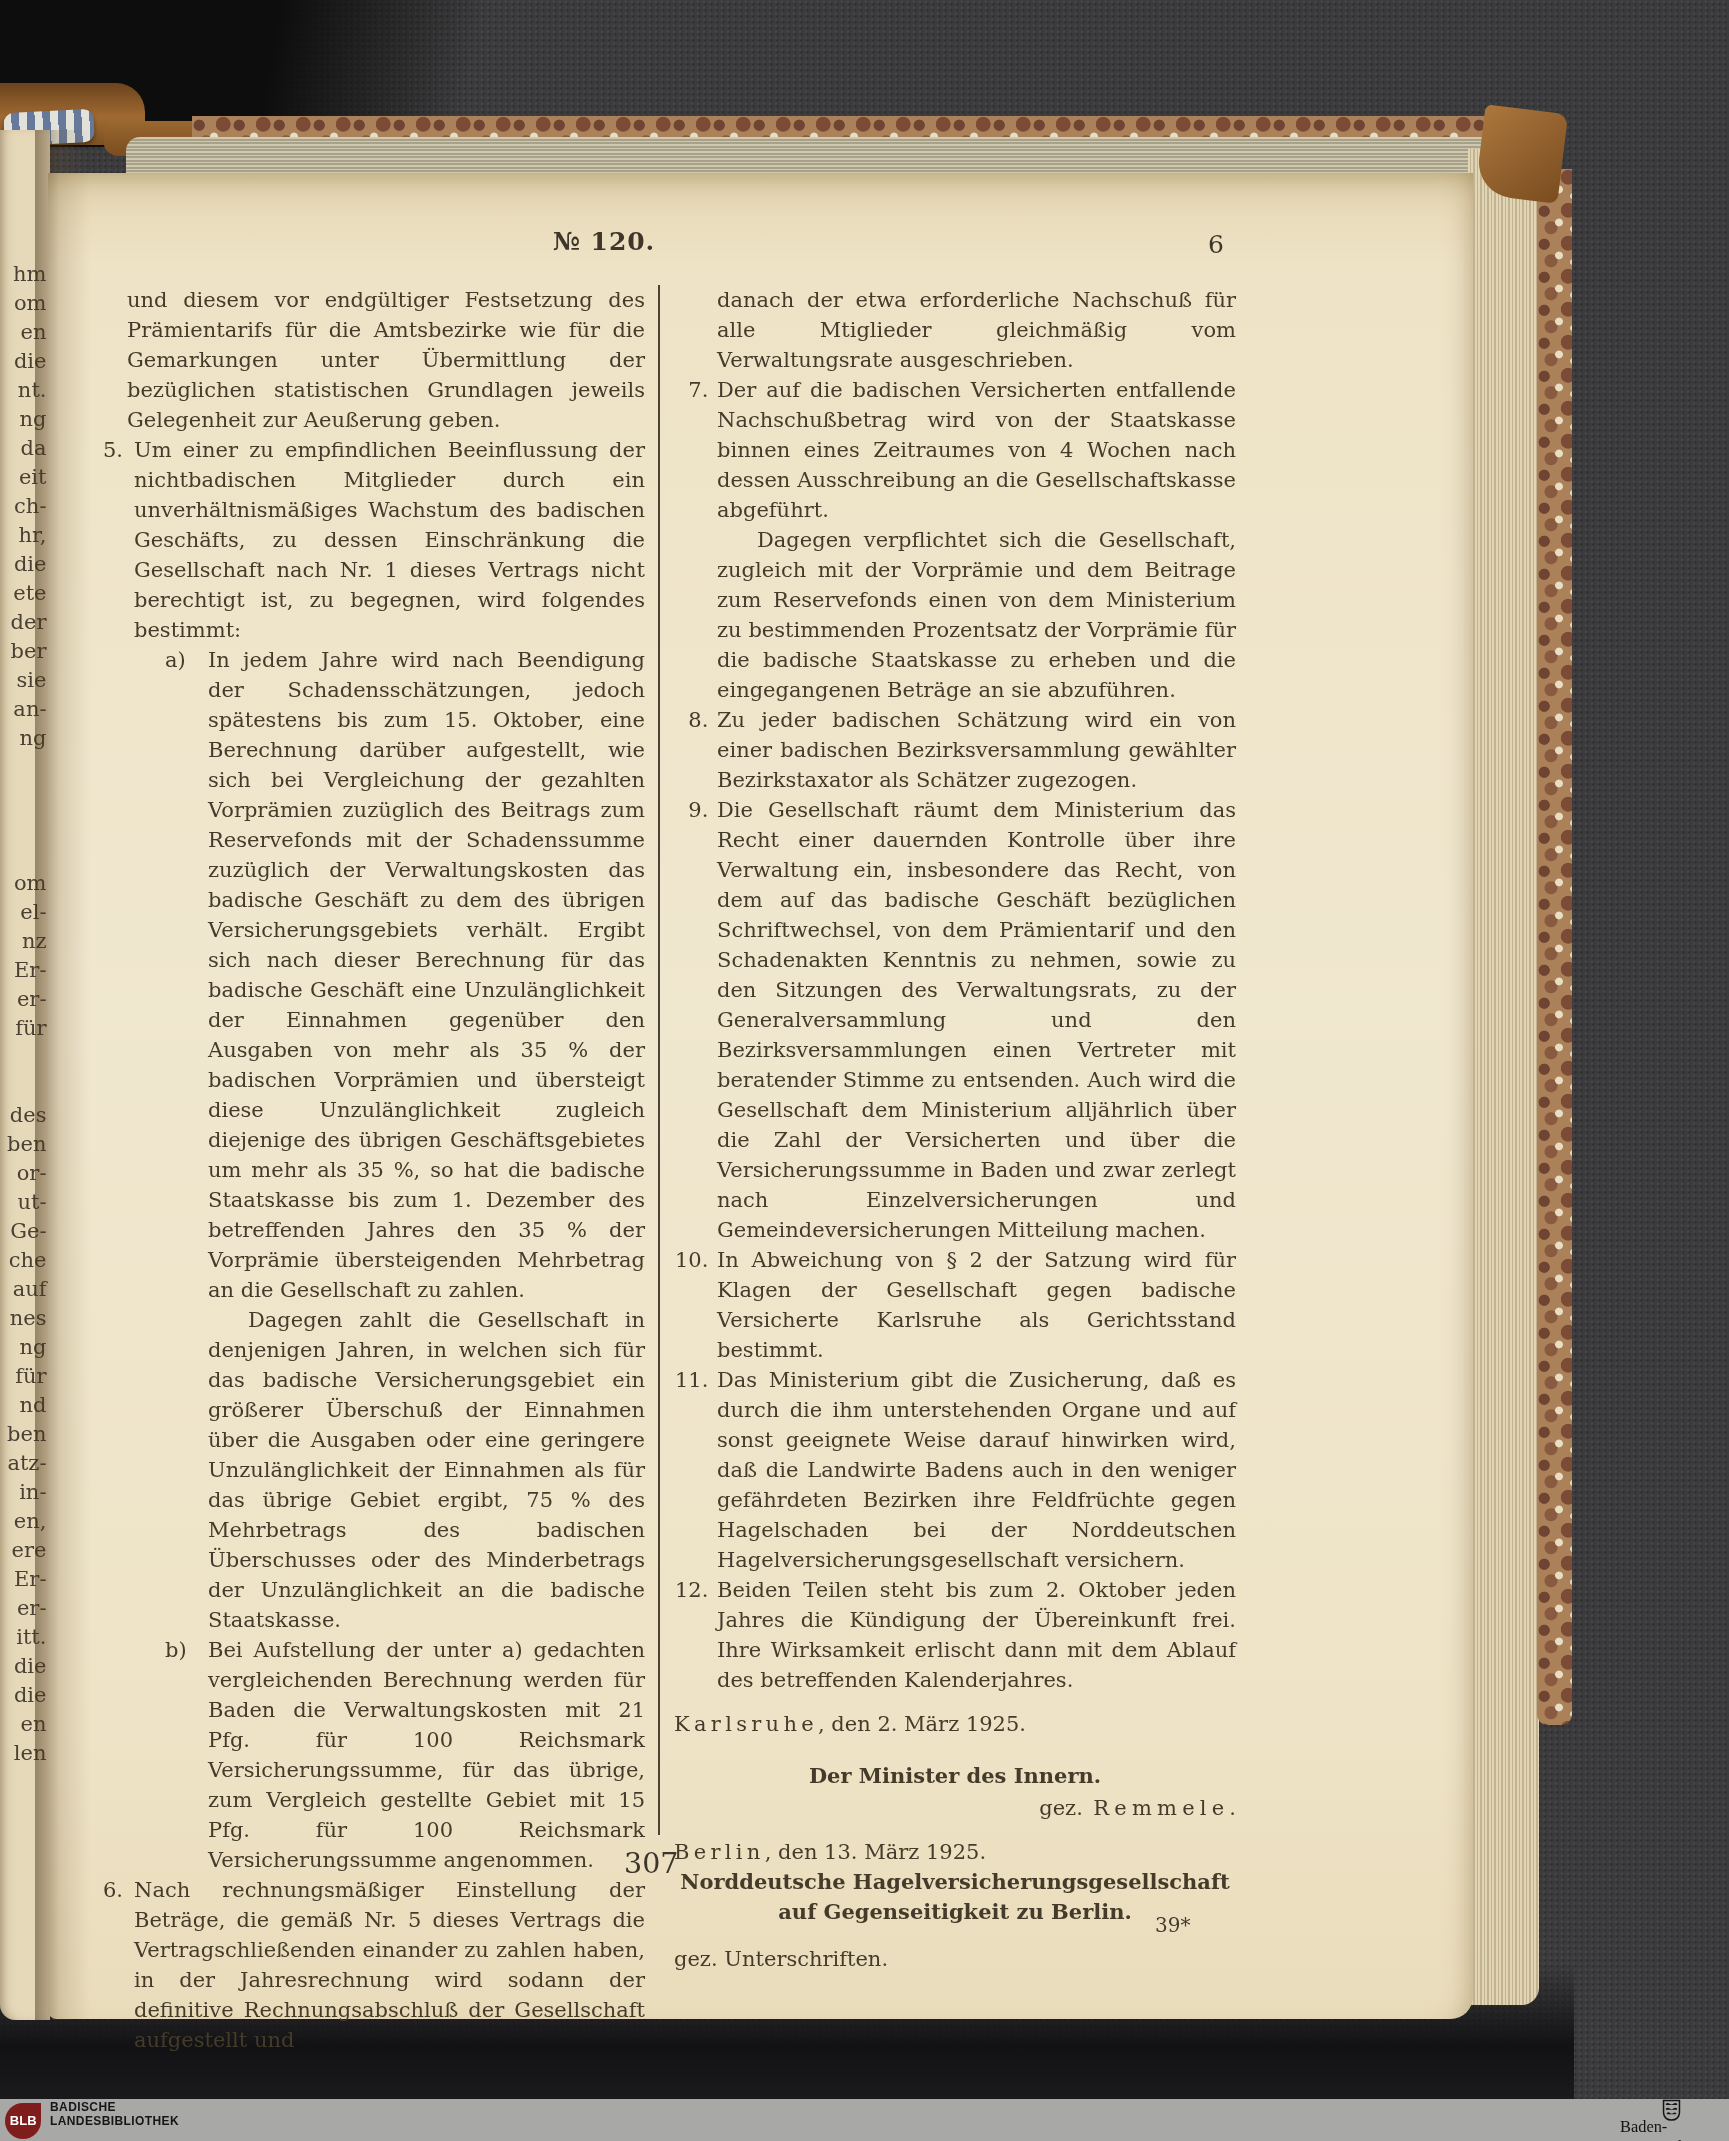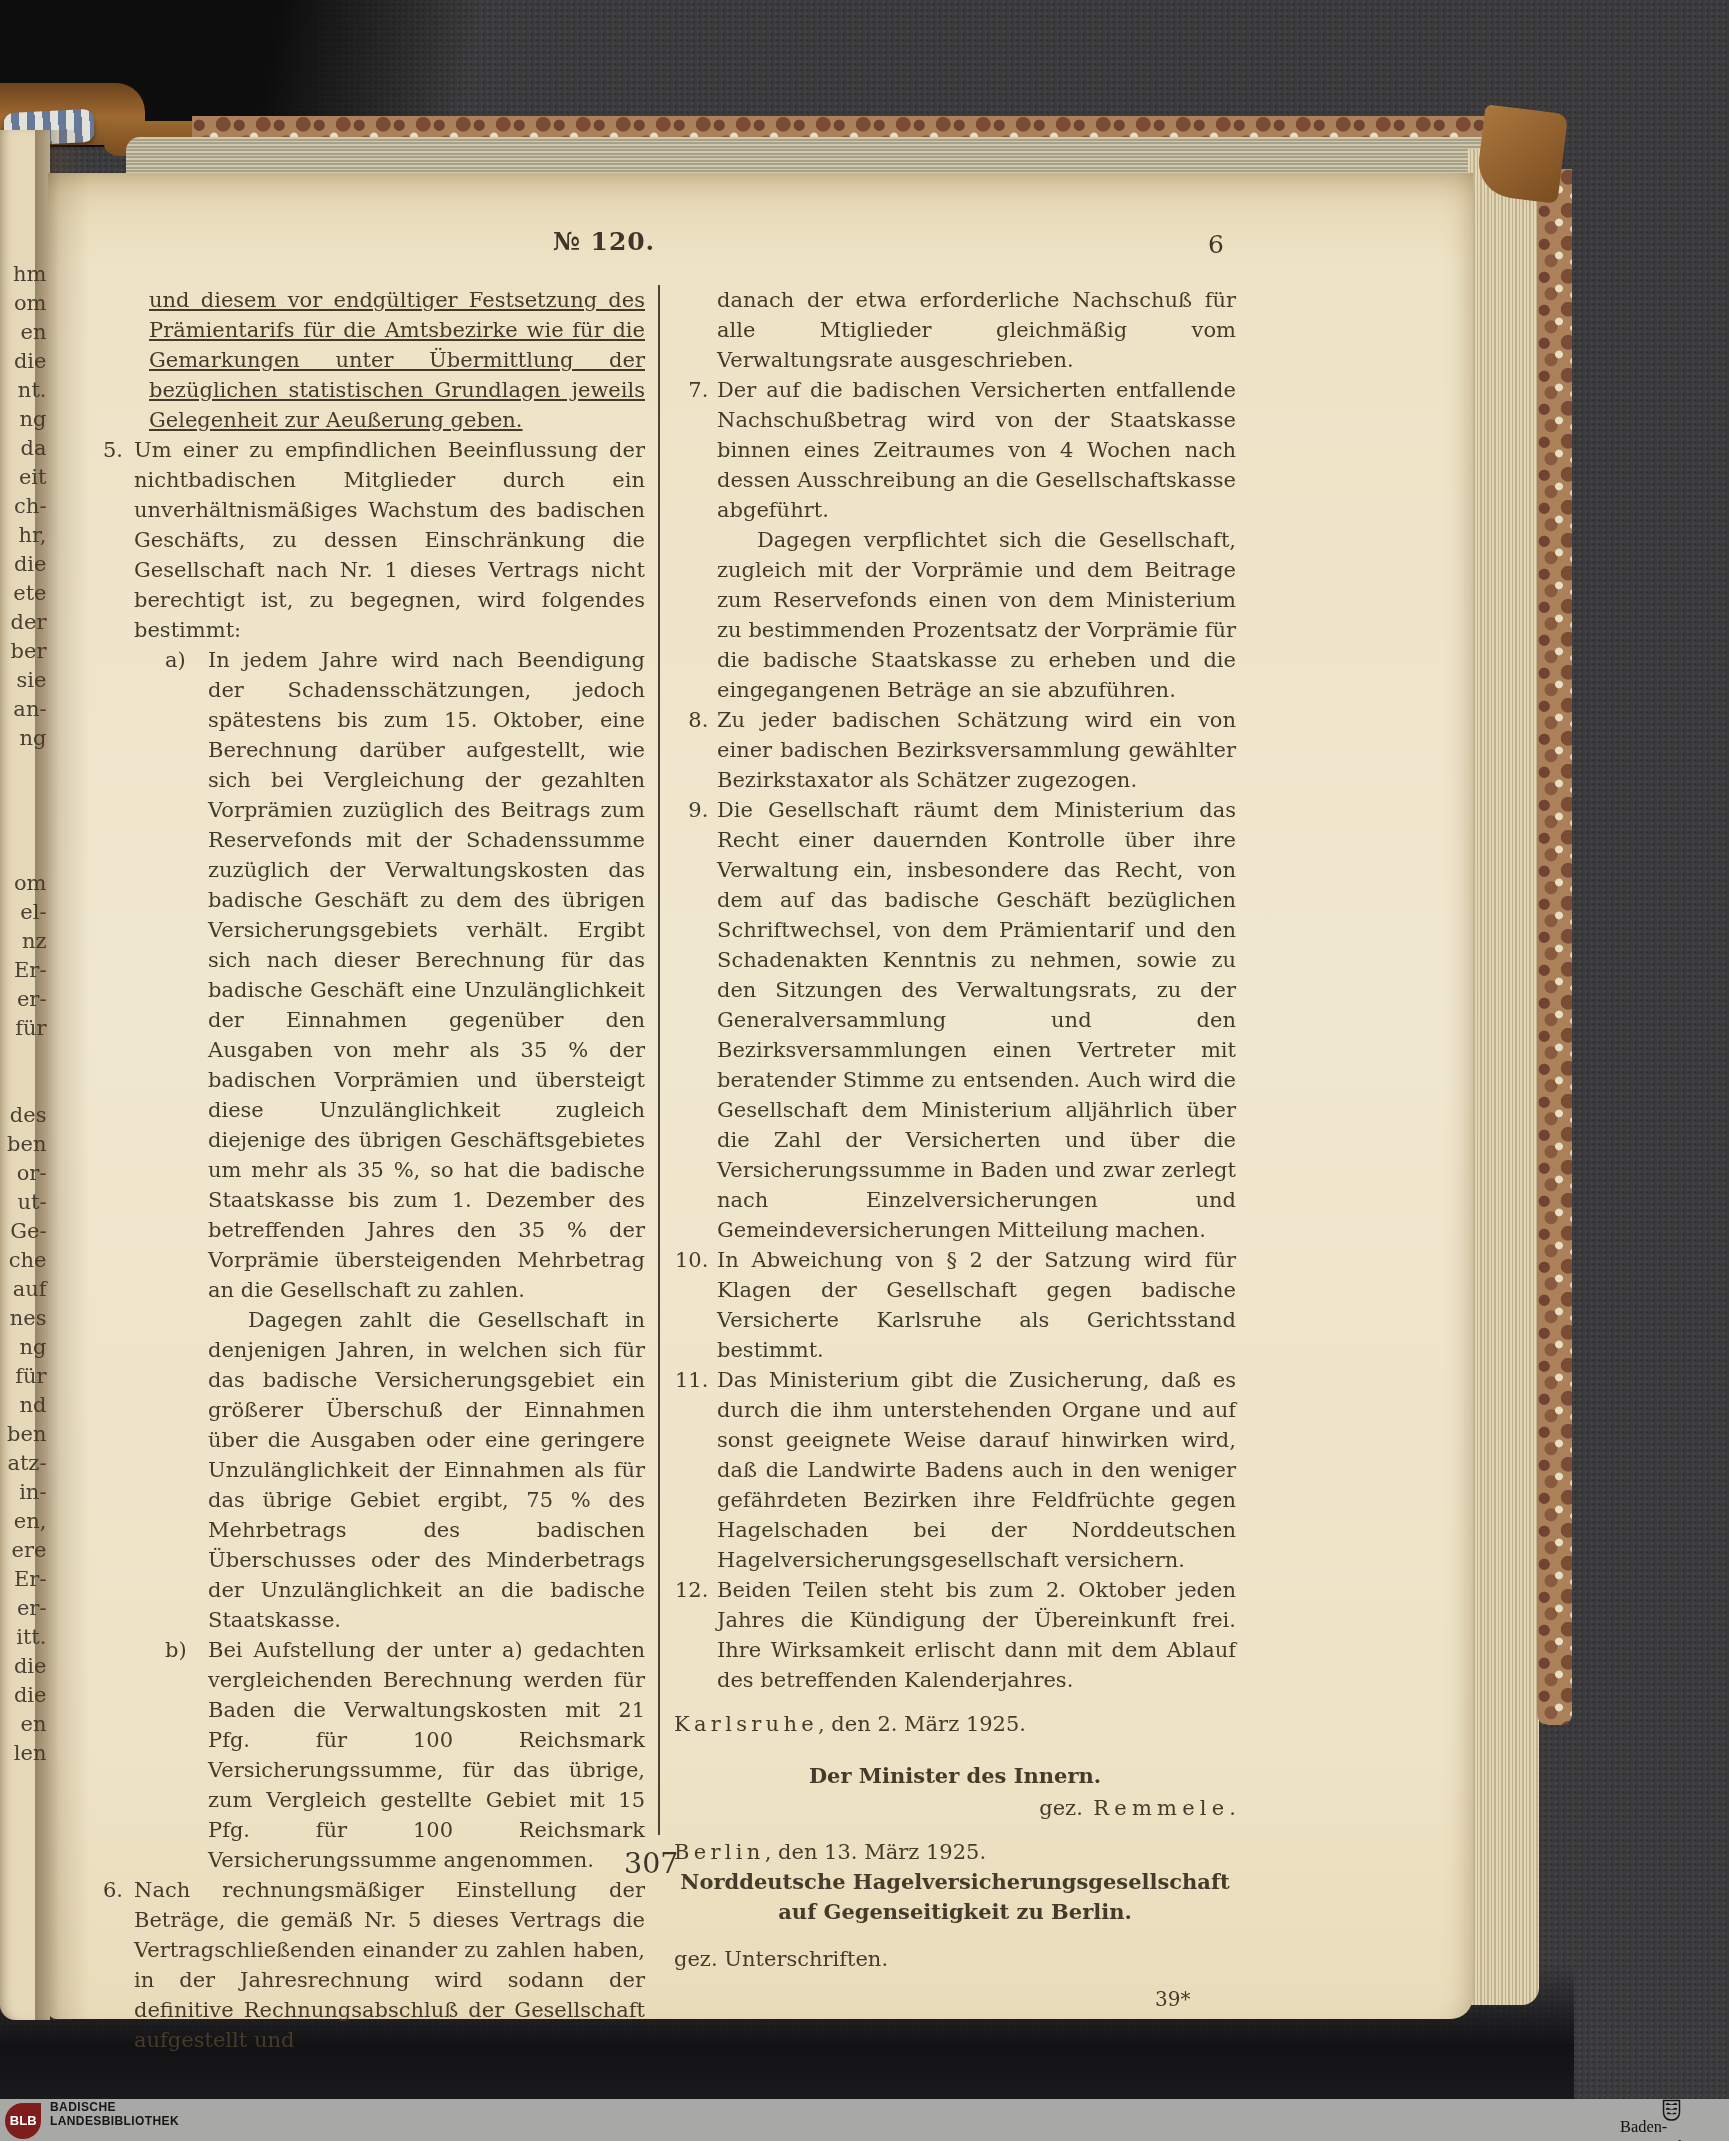--- a/index.html
+++ b/index.html
@@ -60,21 +60,21 @@
       box-shadow:inset 0 22.5px 35px -22.5px rgba(120,90,40,.5), inset -21px 0 29px -21px rgba(120,90,40,.4);
       z-index:6;}
   .issue{position:absolute;left:478px;top:54px;width:156px;text-align:center;
       font-size:25px;font-weight:bold;letter-spacing:0.9px;color:#3e362a;}
   .pageno-top{position:absolute;left:1160px;top:57px;font-size:25px;color:#3e362a;}
   .divider{position:absolute;left:610px;top:112px;width:1.7px;height:1550px;background:#4b4336;}
   .col{position:absolute;top:112px;}
   .col-l{left:55px;width:542px;}
   .col-r{left:626px;width:562px;}
   .cont{margin:0;text-align:justify;}
-  .col-l .cont{margin-left:46px;text-decoration:underline;}
+  .col-l .cont{margin-left:24px;}
   .col-r .cont{margin-left:43px;}
   .item{display:flex;}
   .inum{flex:0 0 auto;}
   .col-l .inum{width:31px;}
   .col-r .inum{width:43px;padding-right:8.6px;box-sizing:border-box;text-align:right;}
   .ibody{flex:1 1 auto;min-width:0;}
   .para{margin:0;text-align:justify;}
   .pindent{text-indent:40px;}
   .subitem{display:flex;margin-left:31px;}
   .snum{flex:0 0 auto;width:43px;}
@@ -83,21 +83,21 @@
   .closing{margin-top:14px;}
   .close-line{margin:0;}
   .sp5{letter-spacing:4.3px;}
   .sp6{letter-spacing:5.2px;margin-left:10.4px;}
   .minister{text-align:center;font-weight:bold;margin-top:22px;}
   .gez1{text-align:right;margin-top:1.7px;}
   .berlin{margin-top:14px;}
   .company{text-align:center;font-weight:bold;}
   .gez2{padding-right:55px;margin-top:17px;}
   .pageno-bottom{position:absolute;left:576px;top:1676px;font-size:28.5px;color:#3c352a;}
-  .sig-mark{position:absolute;left:1107px;top:1811px;font-size:20px;color:#433b2d;}
+  .sig-mark{position:absolute;left:1107px;top:1737px;font-size:20px;color:#433b2d;}
   
   .bar{position:absolute;left:0;top:2099px;width:1729px;height:43px;background:#a8a8a6;z-index:20;}
   .blb-badge{position:absolute;left:5.2px;top:3.5px;width:36px;height:36px;background:#7f1d1d;
       border-radius:50% 0 50% 50%;display:flex;align-items:center;justify-content:center;}
   .blb-badge span{color:#fff;font-family:"Liberation Sans",sans-serif;font-weight:bold;font-size:13px;}
   .lib-name{position:absolute;left:50px;top:1px;font-family:"Liberation Sans",sans-serif;
       font-weight:bold;font-size:12px;line-height:14px;color:#161616;letter-spacing:0.4px;}
   .bw-crest{position:absolute;left:1662px;top:0px;}
   .bw-name{position:absolute;left:1620px;top:18px;font-family:"Liberation Serif",serif;
       font-size:16.4px;color:#141414;}

